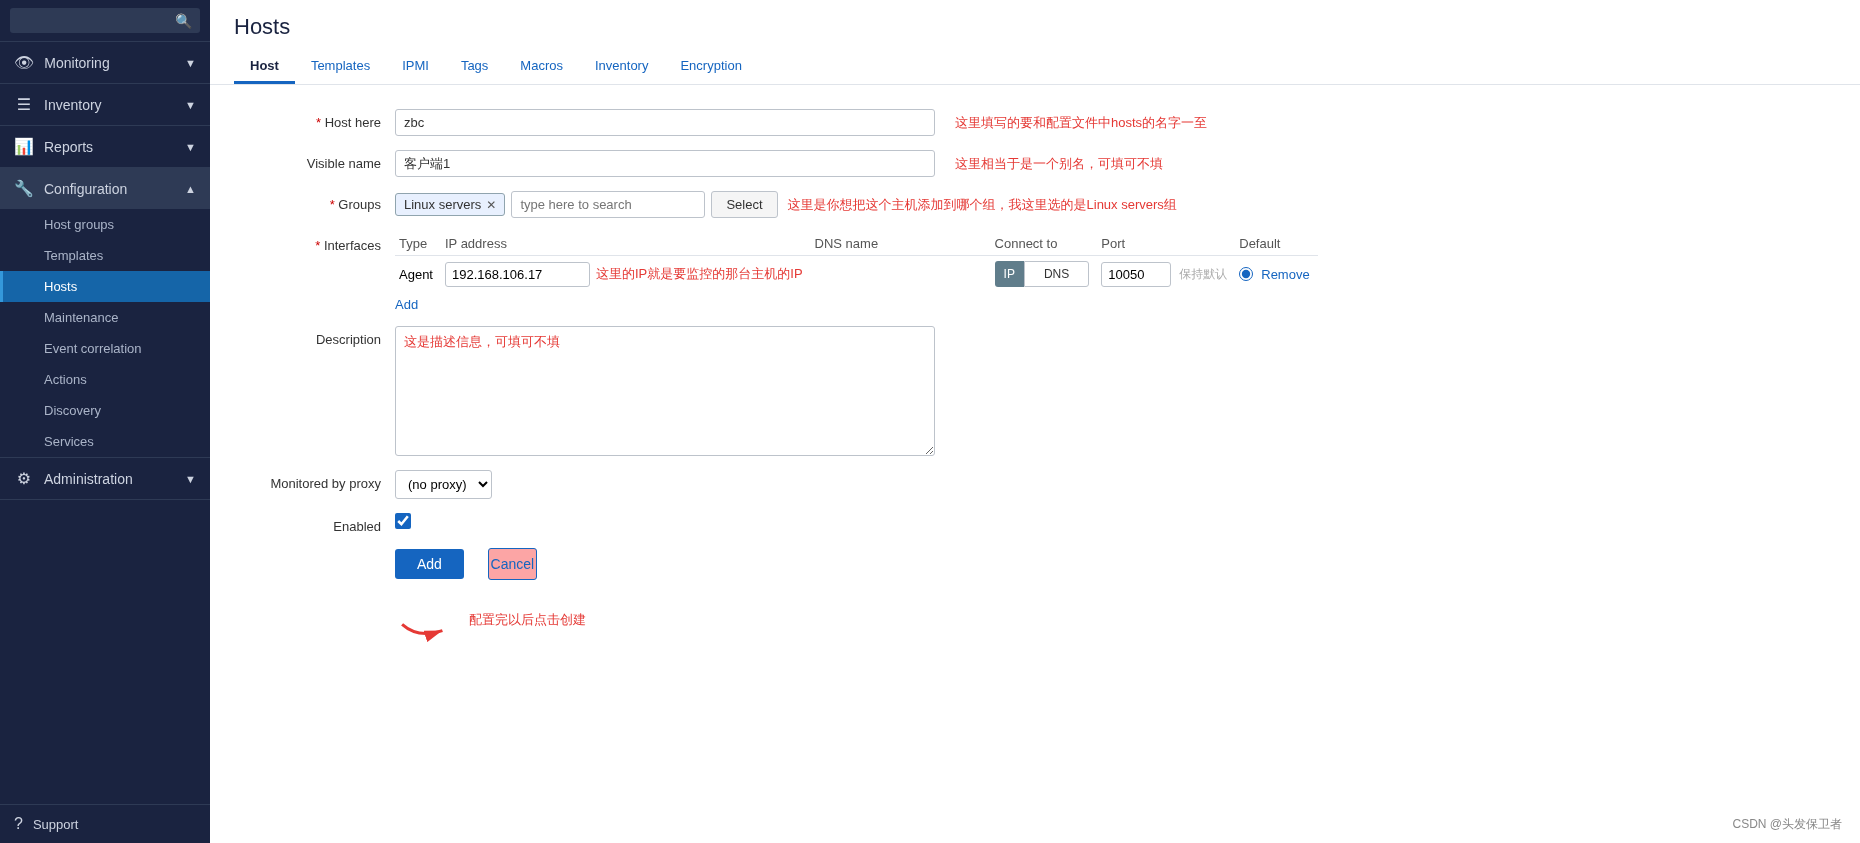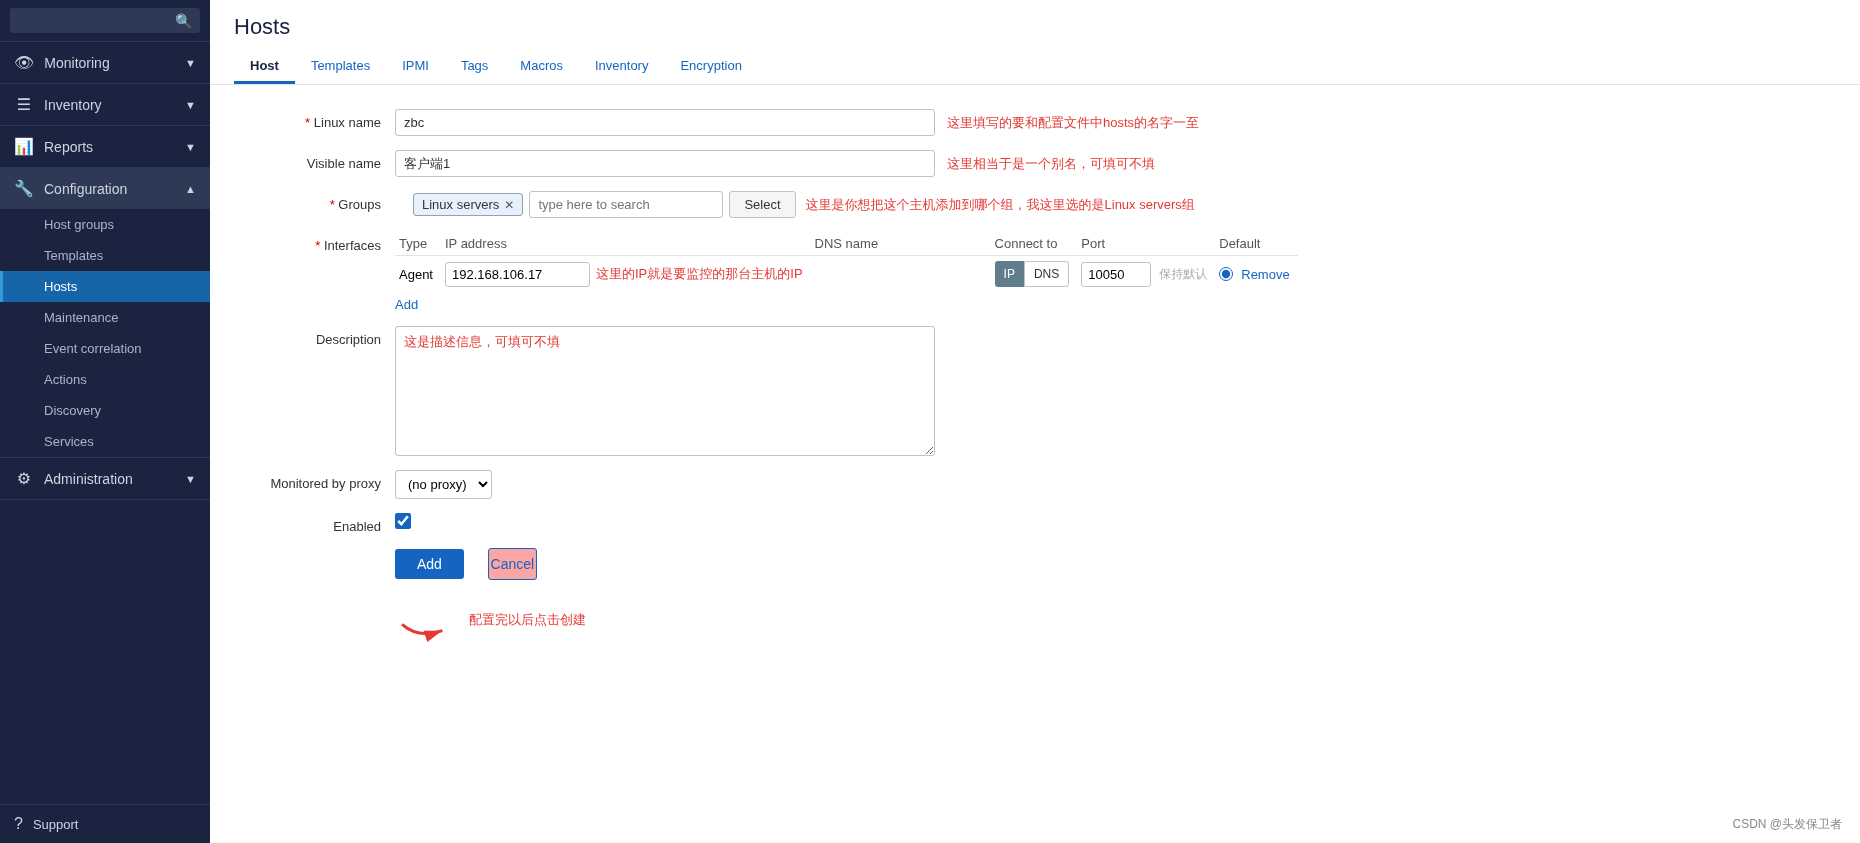--- a/index.html
+++ b/index.html
@@ -157,21 +157,21 @@
     }
     .form-input {
       border: 1px solid #bdc3cb;
       border-radius: 3px;
       padding: 5px 8px;
       font-size: 13px;
       color: #333;
       outline: none;
     }
     .input-with-note {
-      display: flex; align-items: center; gap: 12px;
+      display: flex; align-items: center; gap: 20px;
     }
     .note-red {
       color: #e53935;
       font-size: 13px;
     }
     .group-tag {
       background: #e8f0fe;
       border: 1px solid #90a4ae;
       border-radius: 3px;
       padding: 3px 8px;
@@ -229,21 +229,21 @@
       border-radius: 3px 0 0 3px;
       padding: 5px 9px;
       font-size: 12px;
       cursor: pointer;
     }
     .btn-dns {
       background: #fff;
       color: #333;
       border: 1px solid #bdc3cb;
       border-radius: 0 3px 3px 0;
-      padding: 5px 9px;
+      padding: 5px 19px;
       font-size: 12px;
       cursor: pointer;
     }
     .port-input {
       border: 1px solid #bdc3cb;
       border-radius: 3px;
       padding: 4px 6px;
       font-size: 13px;
       width: 70px;
     }
@@ -327,21 +327,21 @@
     .watermark {
       position: fixed; right: 18px; bottom: 10px;
       color: #888; font-size: 12px;
     }
 
     
     .keep-default-note {
       color: #aaa; font-size: 12px; padding-left: 4px;
     }
     .groups-tags-row {
-      display: flex; align-items: center; gap: 6px; flex-wrap: wrap; margin-left: 18px;
+      display: flex; align-items: center; gap: 6px; flex-wrap: wrap;
     }
     .groups-note {
       color: #e53935; font-size: 13px;
       margin-left: 4px;
     }
   </style>
 </head>
 <body>
 
 <div class="sidebar">
@@ -435,21 +435,21 @@
       <span class="tab">Tags</span>
       <span class="tab">Macros</span>
       <span class="tab">Inventory</span>
       <span class="tab">Encryption</span>
     </div>
   </div>
 
   <div class="form-area">
 
     <div class="form-row">
-      <label class="form-label required">Linux name</label>
+      <label class="form-label required">Host here</label>
       <div class="input-with-note">
         <input class="form-input" style="width: 540px;" type="text" value="zbc">
         <span class="note-red">这里填写的要和配置文件中hosts的名字一至</span>
       </div>
     </div>
 
     <div class="form-row">
       <label class="form-label">Visible name</label>
       <div class="input-with-note">
         <input class="form-input" style="width: 540px;" type="text" value="客户端1">

